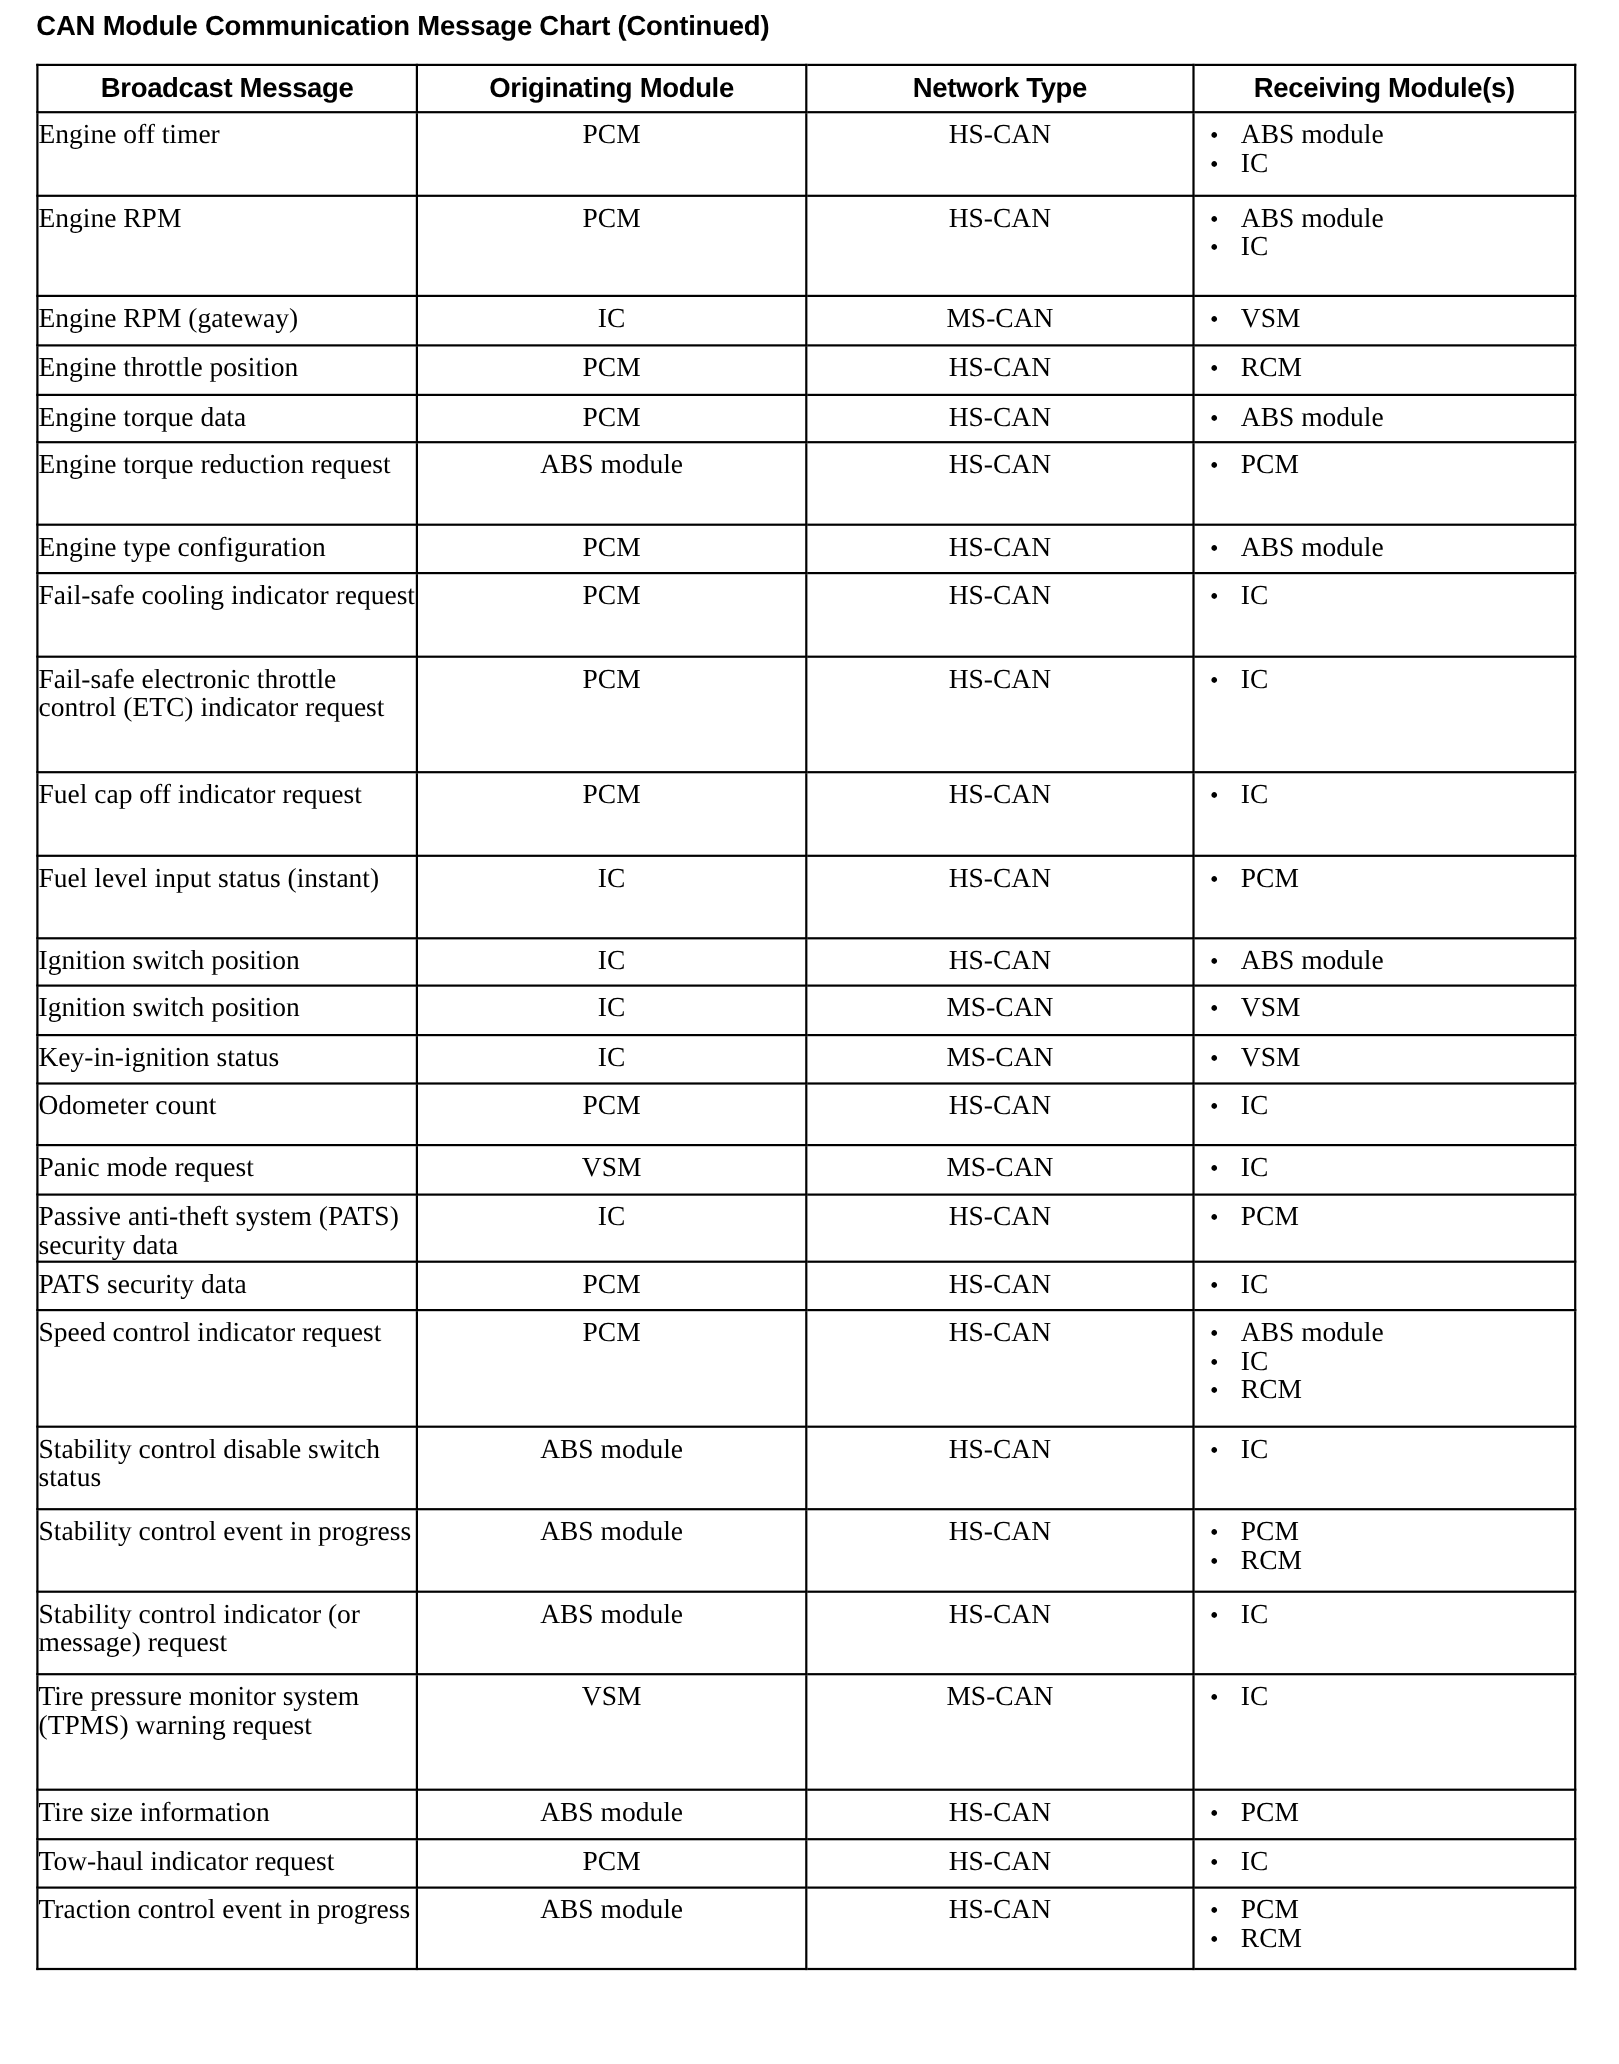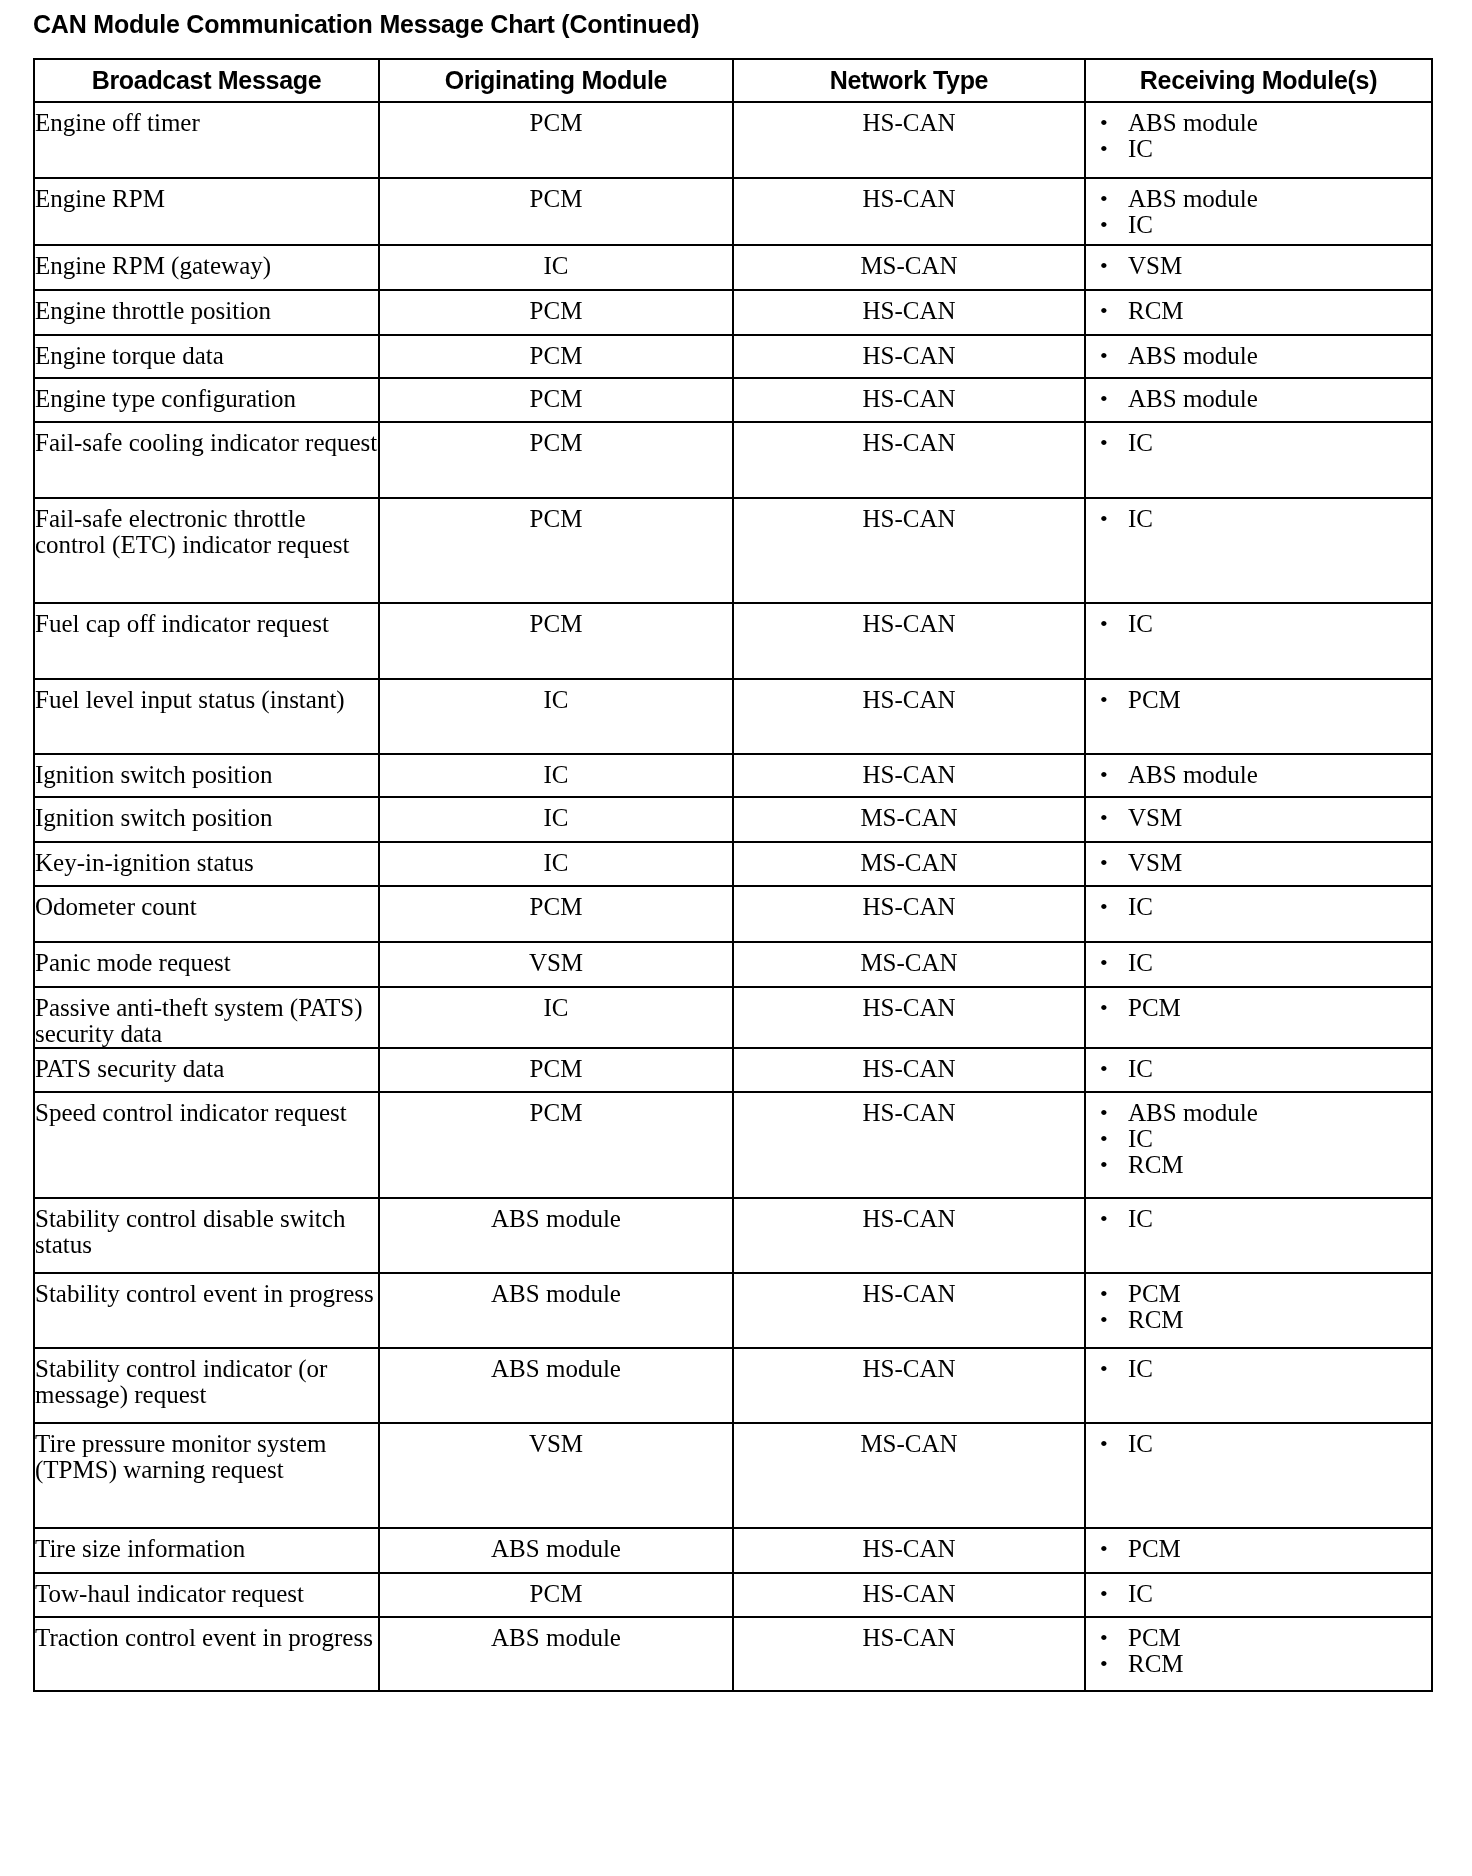--- a/index.html
+++ b/index.html
@@ -55,21 +55,21 @@
         <td class="msg">Engine off timer</td>
         <td class="ctr">PCM</td>
         <td class="ctr">HS-CAN</td>
         <td class="recv">
           <ul>
             <li><span class="bullet">•</span><span>ABS module</span></li>
             <li><span class="bullet">•</span><span>IC</span></li>
           </ul>
         </td>
       </tr>
-      <tr style="height: 67px;">
+      <tr style="height: 91px;">
         <td class="msg">Engine RPM</td>
         <td class="ctr">PCM</td>
         <td class="ctr">HS-CAN</td>
         <td class="recv">
           <ul>
             <li><span class="bullet">•</span><span>ABS module</span></li>
             <li><span class="bullet">•</span><span>IC</span></li>
           </ul>
         </td>
       </tr>
@@ -93,20 +93,30 @@
           </ul>
         </td>
       </tr>
       <tr style="height: 43px;">
         <td class="msg">Engine torque data</td>
         <td class="ctr">PCM</td>
         <td class="ctr">HS-CAN</td>
         <td class="recv">
           <ul>
             <li><span class="bullet">•</span><span>ABS module</span></li>
+          </ul>
+        </td>
+      </tr>
+      <tr style="height: 75px;">
+        <td class="msg">Engine torque reduction request</td>
+        <td class="ctr">ABS module</td>
+        <td class="ctr">HS-CAN</td>
+        <td class="recv">
+          <ul>
+            <li><span class="bullet">•</span><span>PCM</span></li>
           </ul>
         </td>
       </tr>
       <tr style="height: 44px;">
         <td class="msg">Engine type configuration</td>
         <td class="ctr">PCM</td>
         <td class="ctr">HS-CAN</td>
         <td class="recv">
           <ul>
             <li><span class="bullet">•</span><span>ABS module</span></li>

